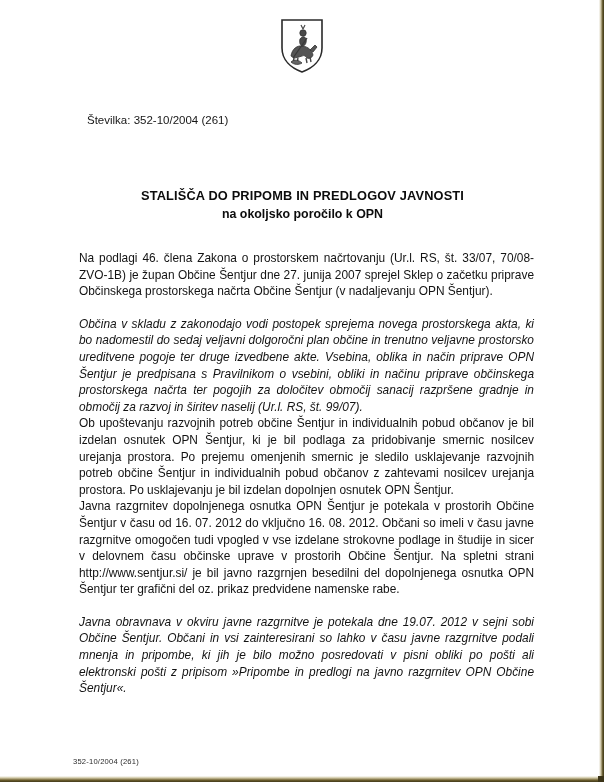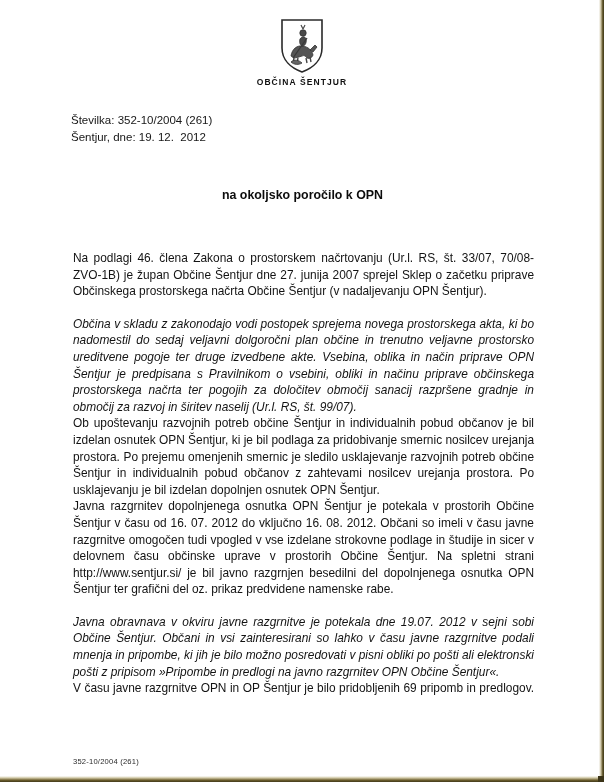--- a/index.html
+++ b/index.html
@@ -66,21 +66,21 @@
 
   
   .meta {
     position: absolute;
     top: 112px;
     left: 71px;
     font-size: 11.5px;
     color: #161616;
     line-height: 17px;
   }
-  .meta div { white-space: pre; }
+  .meta div { white-space: pre; margin-left: 16px; }
 
   
   .title-block {
     position: absolute;
     top: 186px;
     left: 71px;
     width: 463px;
     text-align: center;
     color: #0c0c0c;
   }
@@ -102,21 +102,21 @@
     top: 250px;
     left: 71px;
     width: 463px;
     font-size: 11.9px;
     line-height: 16.6px;
     color: #131313;
     text-align: justify;
     text-justify: inter-word;
   }
   .para {
-    margin: 0 0 0 2px;
+    margin: 0 0 0 8px;
     text-align: justify;
   }
   .para.gap-before { margin-top: 16px; font-style: italic; }
   .para:last-child::after {
     content: "";
     display: inline-block;
     width: 100%;
   }
 
   
@@ -154,36 +154,34 @@
         <path d="M21 21 C23 18 26 18 27 21 C28 24 26 28 24 28 C21 28 20 24 21 21 Z" fill="#4a4a4a"></path>
 
         <circle cx="24" cy="15" r="3.2" fill="#4a4a4a"></circle>
         <path d="M24 11 L22 7 M24 11 L26 7" stroke="#4a4a4a" stroke-width="1.2" fill="none"></path>
 
         <path d="M28 20 L14 40" stroke="#3a3a3a" stroke-width="1.3" fill="none"></path>
 
         <path d="M12 44 C15 41 20 42 23 45 C20 47 15 47 12 44 Z" fill="#666666"></path>
       </g>
     </svg>
-    <div class="crest-caption">OBČINA ŠENTJUR</div>
   </div>
 
   <div class="meta">
     <div>Številka: 352-10/2004 (261)</div>
-    <div>Šentjur, dne: 19. 12.  2012</div>
   </div>
 
   <div class="title-block">
+    <div class="title-main">STALIŠČA DO PRIPOMB IN PREDLOGOV JAVNOSTI</div>
     <div class="title-sub">na okoljsko poročilo k OPN</div>
   </div>
 
   <div class="body-block">
     <p class="para">Na podlagi 46. člena Zakona o prostorskem načrtovanju (Ur.l. RS, št. 33/07, 70/08-ZVO-1B) je župan Občine Šentjur dne 27. junija 2007 sprejel Sklep o začetku priprave Občinskega prostorskega načrta Občine Šentjur (v nadaljevanju OPN Šentjur).</p>
     <p class="para gap-before">Občina v skladu z zakonodajo vodi postopek sprejema novega prostorskega akta, ki bo nadomestil do sedaj veljavni dolgoročni plan občine in trenutno veljavne prostorsko ureditvene pogoje ter druge izvedbene akte. Vsebina, oblika in način priprave OPN Šentjur je predpisana s Pravilnikom o vsebini, obliki in načinu priprave občinskega prostorskega načrta ter pogojih za določitev območij sanacij razpršene gradnje in območij za razvoj in širitev naselij (Ur.l. RS, št. 99/07).</p>
     <p class="para">Ob upoštevanju razvojnih potreb občine Šentjur in individualnih pobud občanov je bil izdelan osnutek OPN Šentjur, ki je bil podlaga za pridobivanje smernic nosilcev urejanja prostora. Po prejemu omenjenih smernic je sledilo usklajevanje razvojnih potreb občine Šentjur in individualnih pobud občanov z zahtevami nosilcev urejanja prostora. Po usklajevanju je bil izdelan dopolnjen osnutek OPN Šentjur.</p>
     <p class="para">Javna razgrnitev dopolnjenega osnutka OPN Šentjur je potekala v prostorih Občine Šentjur v času od 16. 07. 2012 do vključno 16. 08. 2012. Občani so imeli v času javne razgrnitve omogočen tudi vpogled v vse izdelane strokovne podlage in študije in sicer v delovnem času občinske uprave v prostorih Občine Šentjur. Na spletni strani http://www.sentjur.si/ je bil javno razgrnjen besedilni del dopolnjenega osnutka OPN Šentjur ter grafični del oz. prikaz predvidene namenske rabe.</p>
     <p class="para gap-before">Javna obravnava v okviru javne razgrnitve je potekala dne 19.07. 2012 v sejni sobi Občine Šentjur. Občani in vsi zainteresirani so lahko v času javne razgrnitve podali mnenja in pripombe, ki jih je bilo možno posredovati v pisni obliki po pošti ali elektronski pošti z pripisom »Pripombe in predlogi na javno razgrnitev OPN Občine Šentjur«.</p>
-    <p class="para">V času javne razgrnitve OPN in OP Šentjur je bilo pridobljenih 69 pripomb in predlogov.</p>
   </div>
 
   <div class="footer">352-10/2004 (261)</div>
 
 </div>
 
 </body></html>

